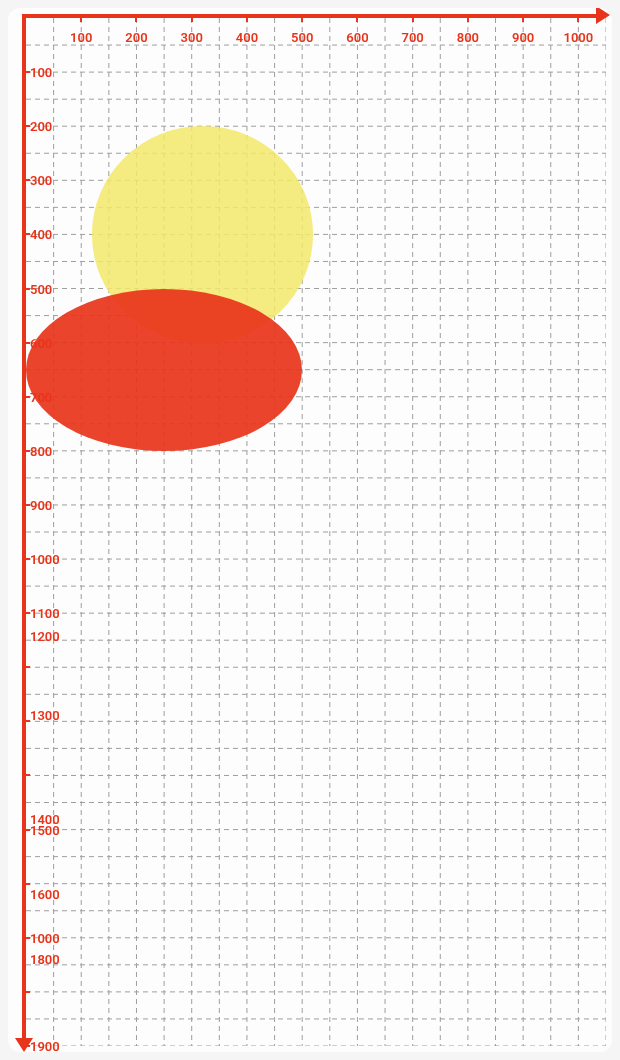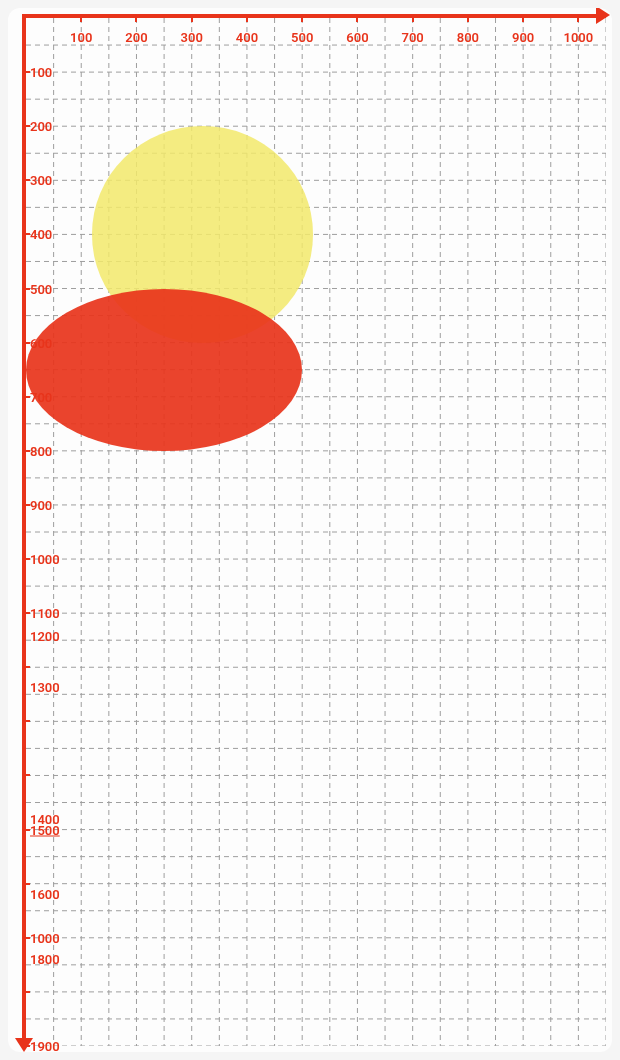--- a/index.html
+++ b/index.html
@@ -243,25 +243,25 @@
         <div class="y-label" style="top: 432.842px;">800</div>
         <div class="tick-y" style="top: 486.947px;"></div>
         <div class="y-label" style="top: 486.947px;">900</div>
         <div class="tick-y" style="top: 541.053px;"></div>
         <div class="y-label" style="top: 541.053px;">1000</div>
         <div class="tick-y" style="top: 595.158px;"></div>
         <div class="y-label" style="top: 595.158px;">1100</div>
         <div class="tick-y" style="top: 649.263px;"></div>
         <div class="y-label" style="top: 618px;">1200</div>
         <div class="tick-y" style="top: 703.368px;"></div>
-        <div class="y-label" style="top: 669px;">1300</div>
+        <div class="y-label" style="top: 697px;">1300</div>
         <div class="tick-y" style="top: 757.474px;"></div>
         <div class="y-label" style="top: 757.474px; margin-top: 44px;">1400</div>
         <div class="tick-y" style="top: 811.579px;"></div>
-        <div class="y-label" style="top: 811.579px; text-decoration: underline;">1500</div>
+        <div class="y-label" style="top: 811.579px;">1500</div>
         <div class="tick-y" style="top: 865.684px;"></div>
         <div class="y-label" style="top: 876px;">1600</div>
         <div class="tick-y" style="top: 919.789px;"></div>
         <div class="y-label" style="top: 919.789px;">1000</div>
         <div class="tick-y" style="top: 973.895px;"></div>
         <div class="y-label" style="top: 941px;">1800</div>
         <div class="tick-y" style="top: 1028px;"></div>
         <div class="y-label" style="top: 1028px;">1900</div>
       </div>
   </div>

